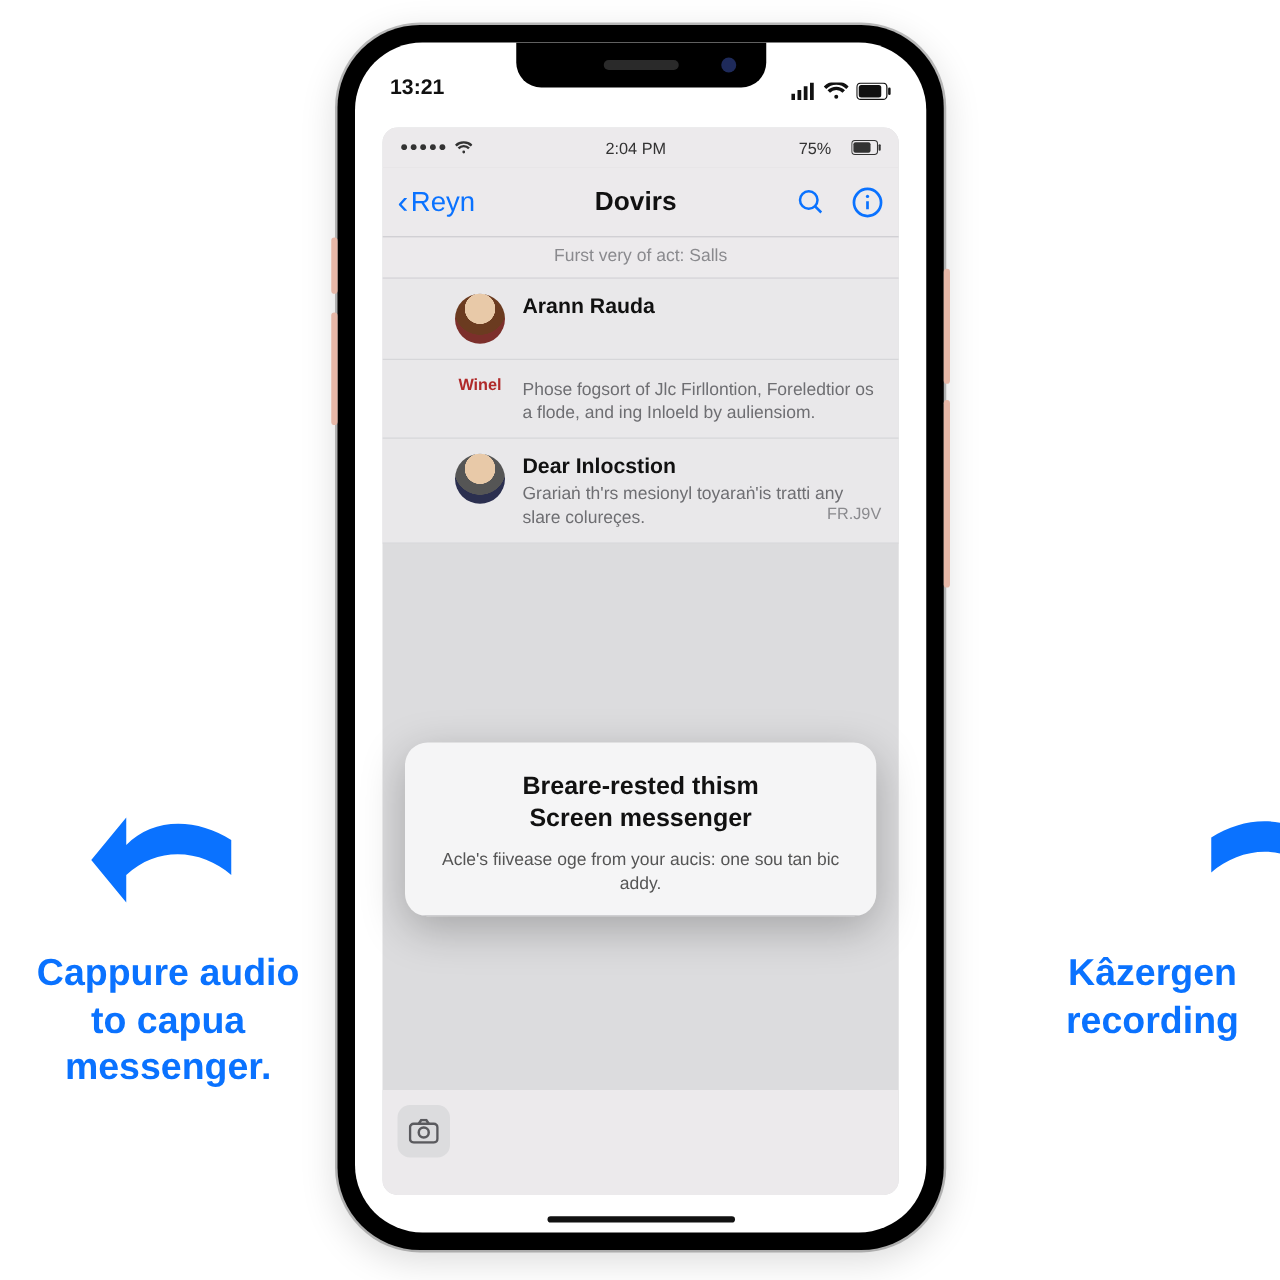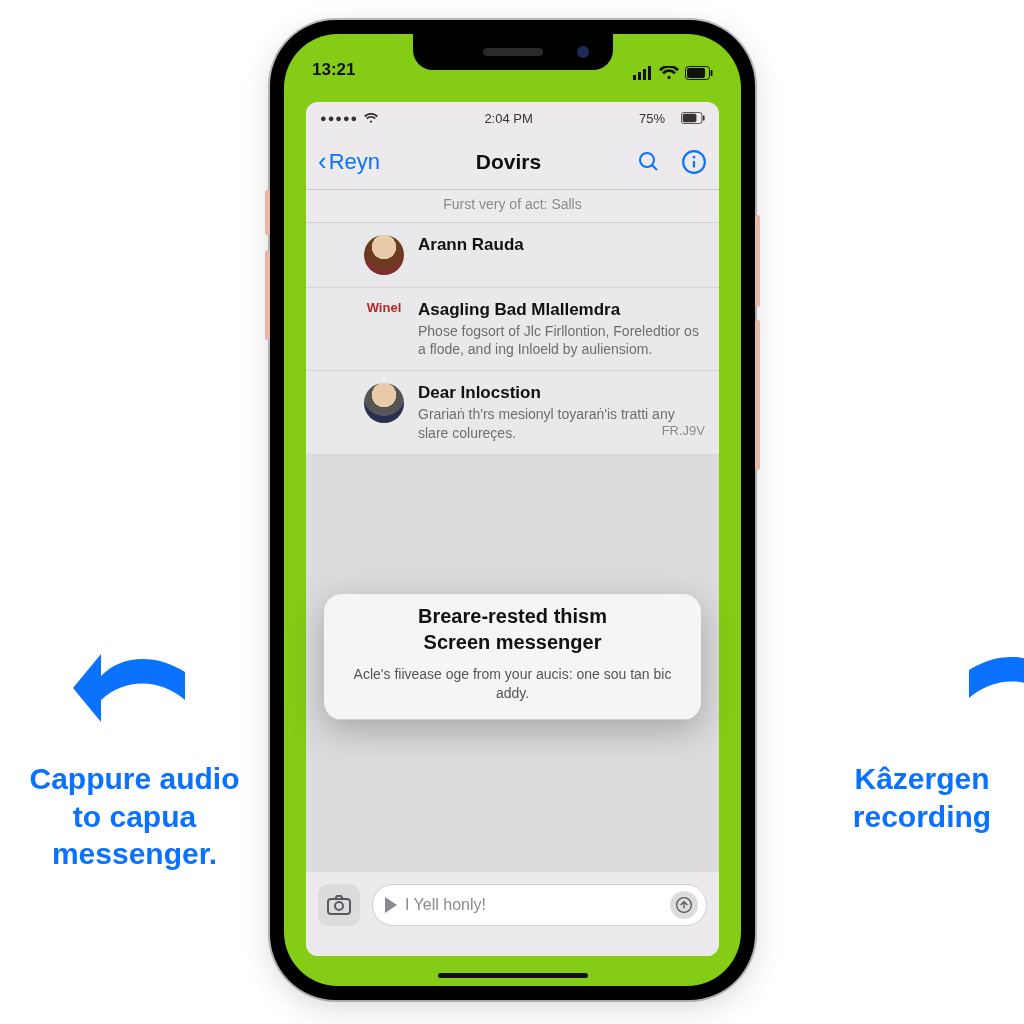--- a/index.html
+++ b/index.html
@@ -41,21 +41,21 @@
   }
   .phone::before, .phone::after { content: ""; position: absolute; background: #e6b7a7; border-radius: 3px; }
   
   .phone::before { right: -5px; top: 195px; width: 5px; height: 92px; }
   .phone::after  { right: -5px; top: 300px; width: 5px; height: 150px; }
   .phone .vol1, .phone .vol2 { position:absolute; left:-5px; width:5px; background:#e6b7a7; border-radius:3px; }
   .phone .vol1{ top:170px; height:45px;} .phone .vol2{ top:230px; height:90px;}
 
   .screen {
     width: 100%; height: 100%;
-    background: #84cc16;
+    background: #ffffff;
     border-radius: 54px;
     overflow: hidden;
     position: relative;
   }
   .notch {
     position: absolute;
     top: 0; left: 50%; transform: translateX(-50%);
     width: 200px; height: 36px;
     background: #000;
     border-bottom-left-radius: 20px;
@@ -147,21 +147,21 @@
   
   .alert {
     position:absolute;
     left: 40px; right: 40px; top: 560px;
     background:#f5f5f6;
     border-radius: 18px;
     box-shadow: 0 10px 35px rgba(0,0,0,.25);
     text-align:center;
     overflow:hidden;
   }
-  .alert .a-body { padding: 9px 22px 16px; }
+  .alert .a-body { padding: 22px 22px 16px; }
   .alert .a-title { font-weight:700; font-size:20px; color:#111; line-height:1.3; }
   .alert .a-msg { font-size:14px; color:#555; margin-top:10px; line-height:1.35; }
   .alert .a-btns { display:flex; border-top:1px solid #cfcfd2; }
   .alert .a-btn {
     flex:1; padding:16px 0; font-size:20px; color:#0a72ff; background:transparent; border:none;
   }
   .alert .a-btn:first-child { border-right:1px solid #cfcfd2; position:relative; }
   .ring {
     position:absolute; left:50%; top:50%; width:96px; height:52px;
     transform: translate(-50%,-50%);
@@ -314,21 +314,20 @@
           <div class="content">
             <div class="title">Arann Rauda</div>
           </div>
         </div>
 
         <div class="row">
           <div class="side">
             <div class="badge">Winel</div>
           </div>
           <div class="content">
-            <div class="title">Asagling Bad Mlallemdra</div>
             <div class="preview">Phose fogsort of Jlc Firllontion, Foreledtior os a flode, and ing Inloeld by auliensiom.</div>
           </div>
         </div>
 
         <div class="row">
           <div class="side">
             <div class="avatar man2"></div>
           </div>
           <div class="content">
             <div class="title">Dear Inlocstion</div>
@@ -340,32 +339,20 @@
       </div>
 
       <div class="compose">
         <div class="cam-btn">
           <span class="icon">
             <svg width="24" height="20" viewBox="0 0 24 20" fill="none" stroke="#5a5a5e" stroke-width="2">
                 <rect x="1" y="4" width="22" height="15" rx="3"></rect>
                 <circle cx="12" cy="11" r="4"></circle>
                 <path d="M8 4l2-3h4l2 3"></path>
               </svg>
-          </span>
-        </div>
-        <div class="compose-field">
-          <span class="play"></span>
-          <span>I Yell honly!</span>
-          <span class="mic">
-            <span class="icon">
-              <svg width="16" height="16" viewBox="0 0 24 24" fill="none" stroke="#5a5a5e" stroke-width="2">
-                  <circle cx="12" cy="12" r="11"></circle>
-                  <path d="M12 17V7M7 12l5-5 5 5"></path>
-                </svg>
-            </span>
           </span>
         </div>
       </div>
 
     </div>
 
     <div class="alert">
       <div class="a-body">
         <div class="a-title">
           <span>Breare-rested thism</span><br>

